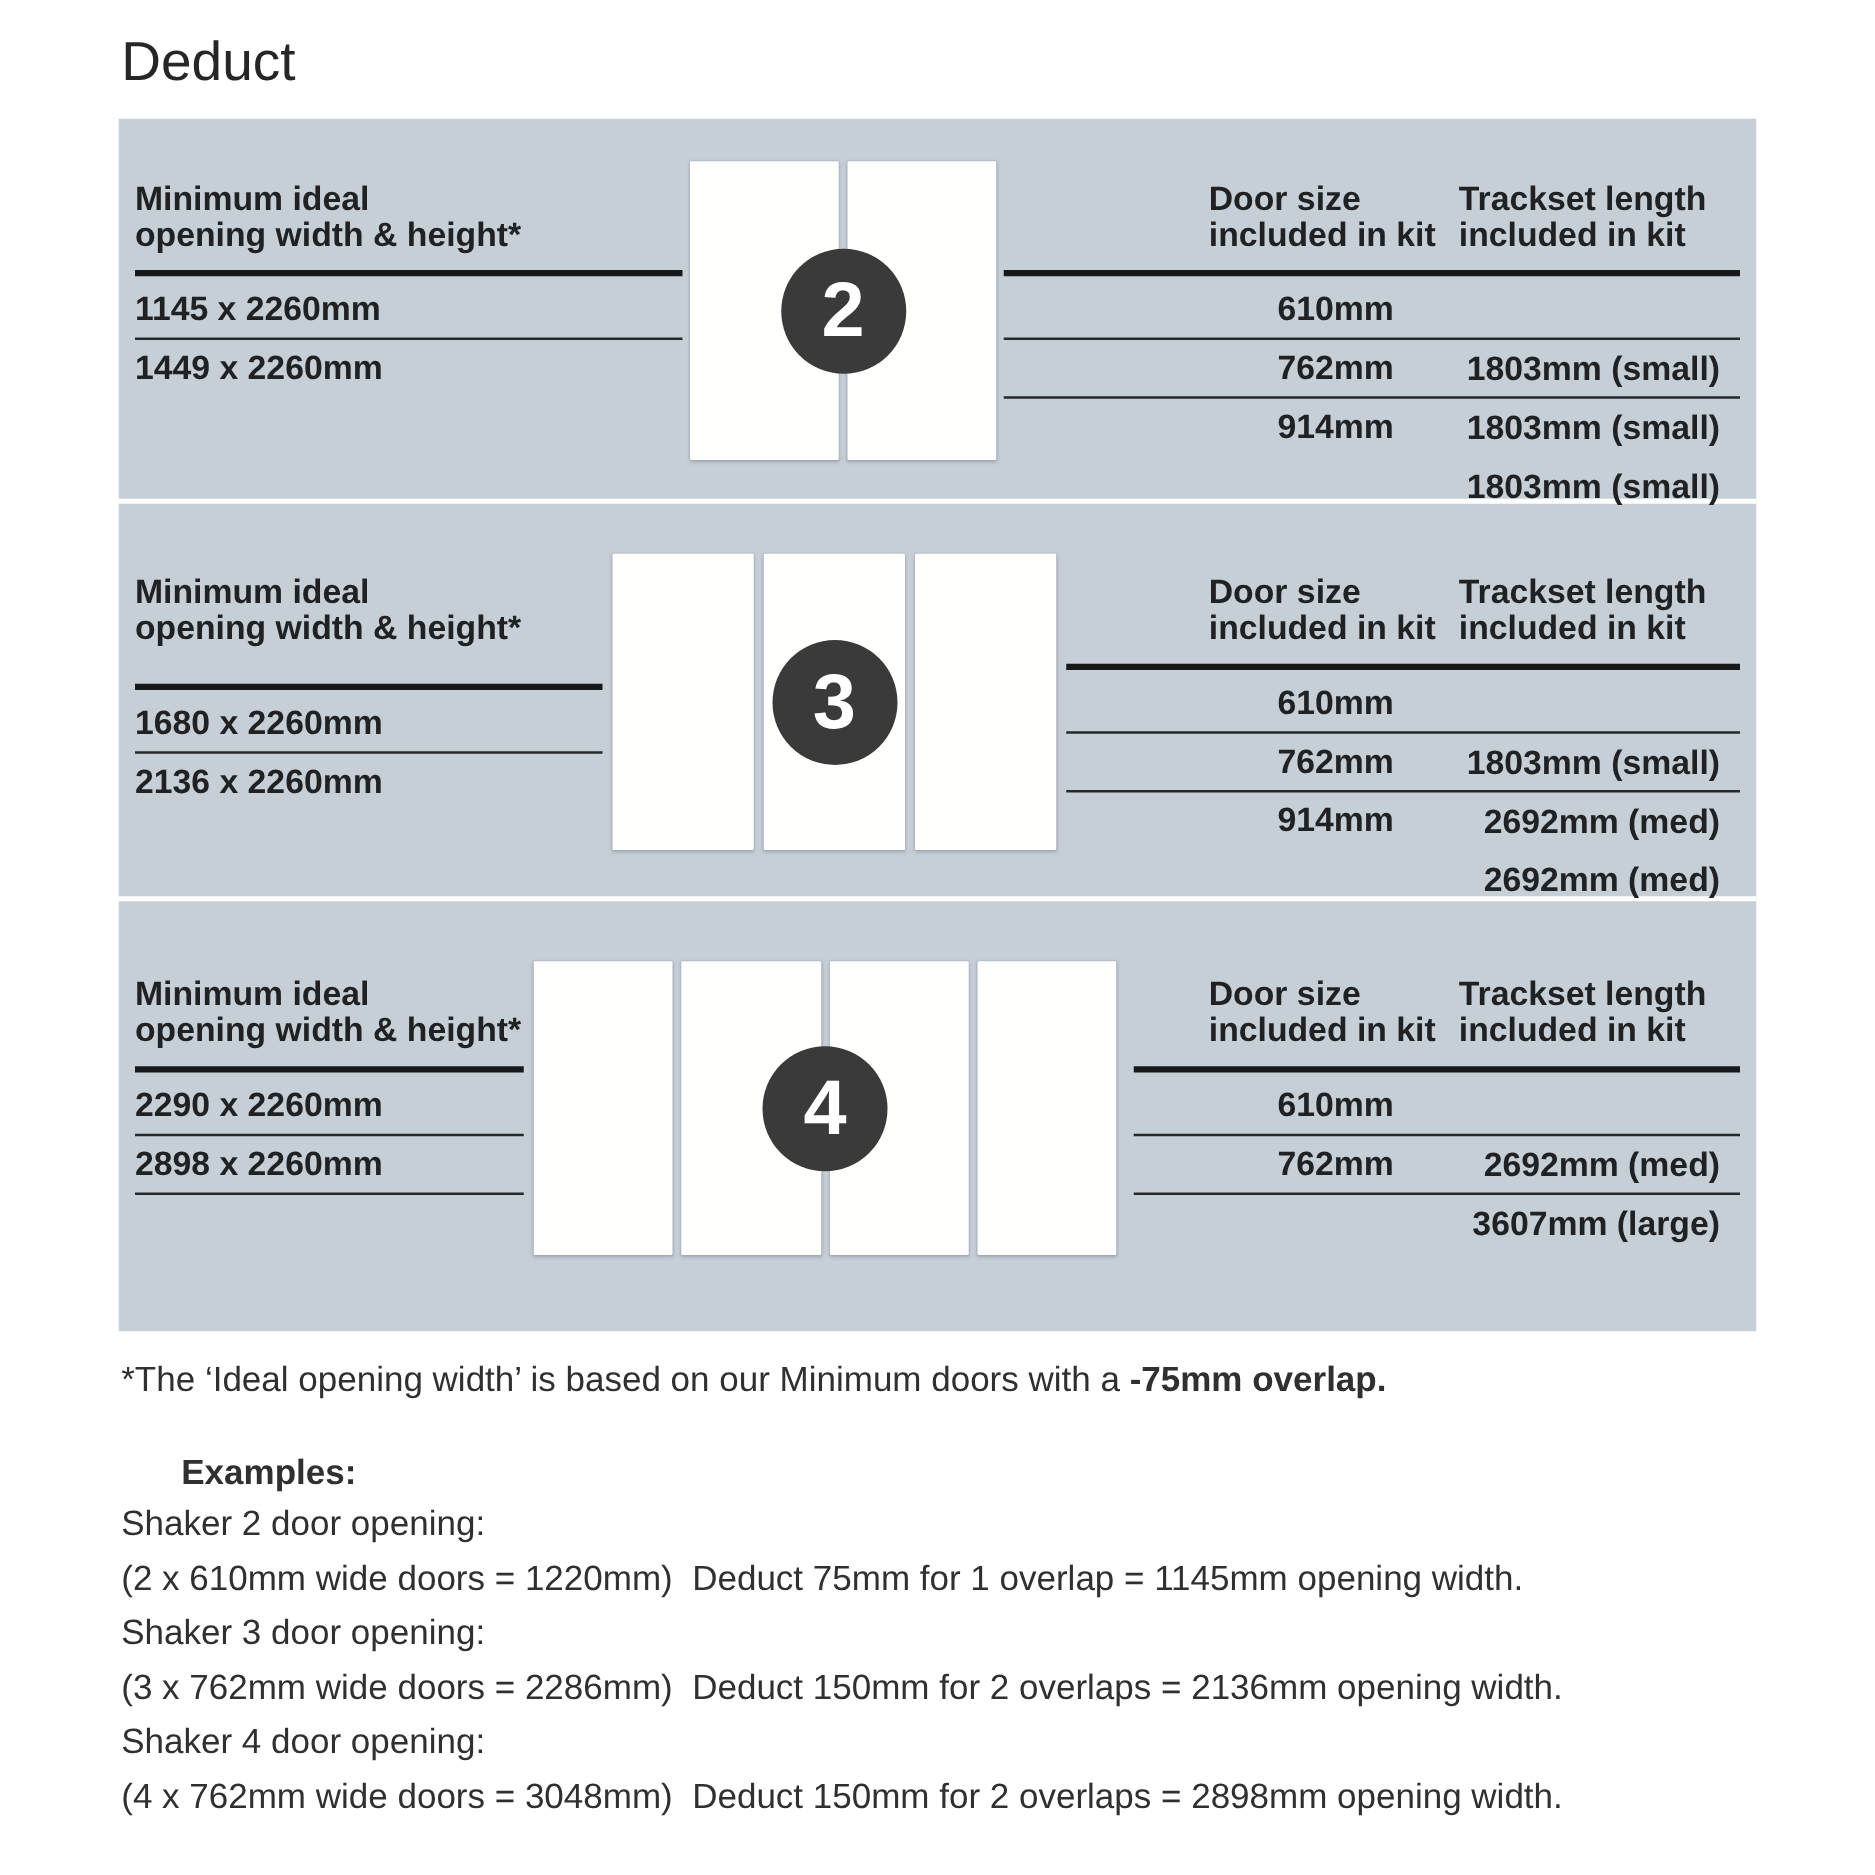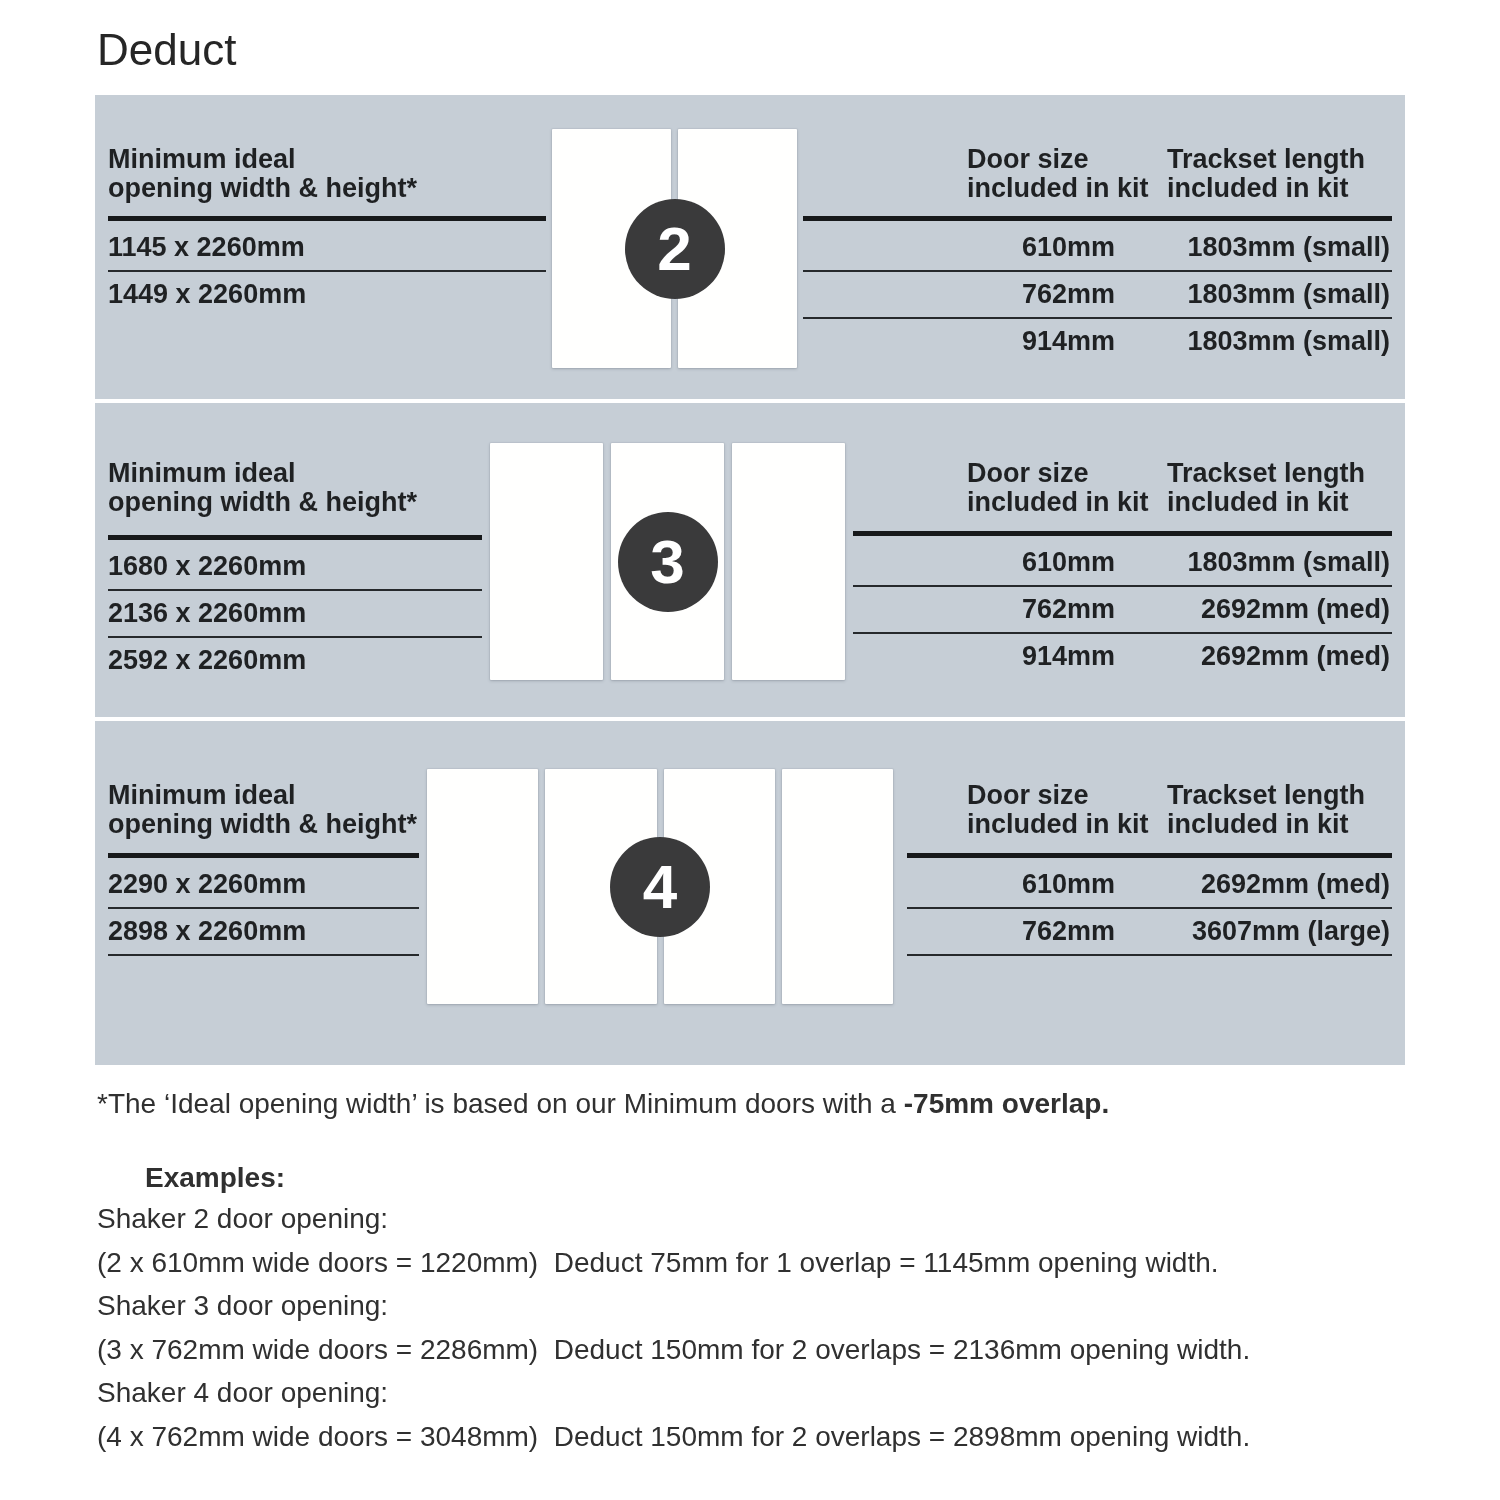--- a/index.html
+++ b/index.html
@@ -23,40 +23,40 @@
   .left-head  { left: 13px; }
   .door-head  { left: 872px; }
   .track-head { left: 1072px; }
   .spec-1 .col-head { top: 50px; }
   .spec-2 .col-head { top: 56px; }
   .spec-3 .col-head { top: 60px; }
 
   .left-block { position: absolute; left: 13px;
     border-top: 5px solid var(--rule-thick, #17191b); padding-top: 4px; }
   .spec-1 .left-block { top: 121px; width: 438px; }
-  .spec-2 .left-block { top: 132px; width: 374px; }
+  .spec-2 .left-block { top: 144px; width: 374px; }
   .spec-3 .left-block { top: 132px; width: 311px; }
 
   .row { height: 47px; line-height: 45px; font-size: 27px; font-weight: 700;
     color: var(--ink, #1f2123); border-bottom: 2px solid var(--rule-thin, #26292c); }
   .spec-1 .row:last-child, .spec-2 .row:last-child { border-bottom: none; }
 
   .right-block { position: absolute; right: 13px;
     border-top: 5px solid var(--rule-thick, #17191b); padding-top: 4px; }
   .spec-1 .right-block { top: 121px; left: 708px; }
   .spec-2 .right-block { top: 128px; left: 758px; }
   .spec-3 .right-block { top: 132px; left: 812px; }
 
   .rrow { position: relative; height: 47px;
     border-bottom: 2px solid var(--rule-thin, #26292c); }
   .spec-1 .rrow:last-child, .spec-2 .rrow:last-child { border-bottom: none; }
   .rrow span { position: absolute; top: 0; line-height: 45px; font-size: 27px;
     font-weight: 700; color: var(--ink, #1f2123); white-space: nowrap; }
   .door-val  { right: 277px; }
-  .track-val { right: 2px; }
+  .track-val { right: 16px; margin-top: 48px; }
 
   .diagram { position: absolute; display: flex; }
   .spec-1 .diagram { left: 457px; top: 34px; width: 245px; height: 239px; gap: 7px; }
   .spec-2 .diagram { left: 395px; top: 40px; width: 355px; height: 237px; gap: 8px; }
   .spec-3 .diagram { left: 332px; top: 48px; width: 466px; height: 235px; gap: 7px; }
   .door { flex: 1; background: #fffffe; border-radius: 1px;
     box-shadow: 0 1px 3px rgba(96,106,116,0.38), 0 0 0 1px rgba(170,180,190,0.25); }
   .count-badge { position: absolute; left: 50%; top: 50%;
     transform: translate(-50%,-50%); width: 100px; height: 100px; border-radius: 50%;
     background: var(--badge-bg, #3a3a3b); color: #ffffff; font-size: 62px; font-weight: 700;
@@ -131,21 +131,20 @@
       <div>included in kit</div>
     </div>
     <div class="col-head track-head">
       <div>Trackset length</div>
       <div>included in kit</div>
     </div>
 
     <div class="left-block">
       <div class="row">1680 x 2260mm</div>
       <div class="row">2136 x 2260mm</div>
-      <div class="row">2592 x 2260mm</div>
     </div>
 
     <div class="diagram">
       <div class="door"></div>
       <div class="door"></div>
       <div class="door"></div>
       <div class="count-badge">3</div>
     </div>
 
     <div class="right-block">

